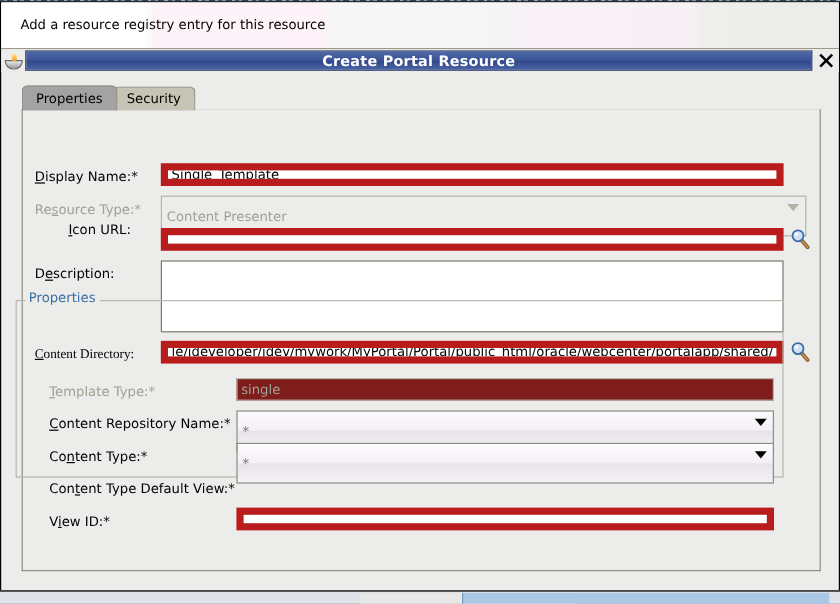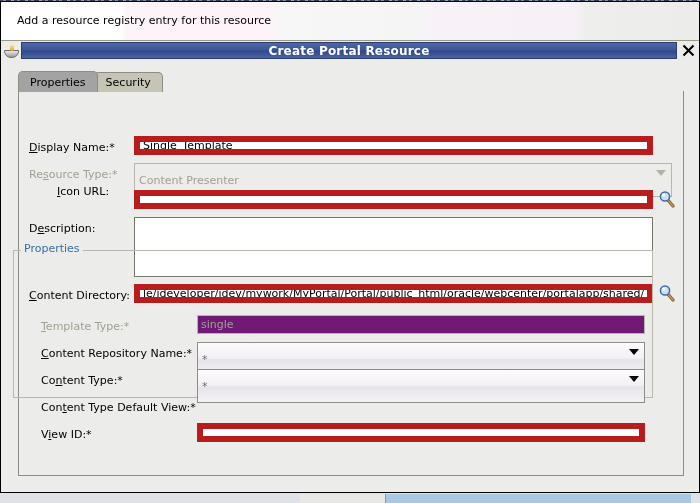--- a/index.html
+++ b/index.html
@@ -60,21 +60,21 @@
     border:1px solid #8d8d85;border-top:none;box-sizing:border-box;background:#ececea;}
 
   .row{position:absolute;height:20px;display:flex;align-items:center;}
   .lbl{font-size:11px;color:#000;white-space:nowrap;}
   .lbl.dis{color:#a0a094;}
   .u{text-decoration:underline;}
 
   .txt{box-sizing:border-box;height:19px;background:#fff;border:6px solid #b91c1c;
     font-family:"DejaVu Sans","Liberation Sans",sans-serif;font-size:11px;color:#000;
     padding:0 3px;line-height:17px;outline:none;}
-  .txt.dis{background:#701a75;border:1px solid #b6b6aa;color:#a0a094;}
+  .txt.dis{background:#7f1d1d;border:1px solid #b6b6aa;color:#a0a094;}
   .area{box-sizing:border-box;background:#fff;border:1px solid #76766c;}
 
   .combo{box-sizing:border-box;height:34px;border:1px solid #8d8d85;position:relative;
     background:linear-gradient(180deg,#fdfbfd 0%,#f3f0f4 48%,#e7e3ea 52%,#f4f2f6 100%);
     display:flex;align-items:center;padding-left:4px;font-size:11px;cursor:pointer;}
   .combo .val{color:#000;}
   .combo .val.ph{color:#6e6e6e;}
   .combo .arr{position:absolute;right:5px;top:6px;width:0;height:0;
     border-left:5px solid transparent;border-right:5px solid transparent;border-top:6px solid #000;}
   .combo.dis{background:#ececea;border:1px solid #b6b6aa;cursor:default;}
@@ -154,21 +154,21 @@
         <circle cx="7" cy="6.5" r="4.6" fill="#cfe0f5" stroke="#3b6ea8" stroke-width="1.5"></circle>
         <circle cx="5.6" cy="5.1" r="1.6" fill="#ffffff" opacity=".85"></circle>
       </svg>
     </div>
 
     <div class="row" style="left:28px;top:158px;">
       <span class="lbl"><span>D</span><span class="u">e</span><span>s</span><span>c</span><span>r</span><span>i</span><span>p</span><span>t</span><span>i</span><span>o</span><span>n</span><span>:</span></span>
     </div>
     <textarea class="txt area" style="position: absolute; left: 133px; top: 157px; width: 519px; height: 60px; resize: none; padding: 2px 3px;"></textarea>
 
-    <div class="row" style="left:28px;top:225px;">
+    <div class="row" style="left:28px;top:225px;font-family:Liberation Serif, serif;">
       <span class="lbl"><span class="u">C</span><span>o</span><span>n</span><span>t</span><span>e</span><span>n</span><span>t</span><span> </span><span>D</span><span>i</span><span>r</span><span>e</span><span>c</span><span>t</span><span>o</span><span>r</span><span>y</span><span>:</span></span>
     </div>
     <input class="txt" style="position: absolute; left: 133px; top: 224px; width: 519px;" value="le/jdeveloper/jdev/mywork/MyPortal/Portal/public_html/oracle/webcenter/portalapp/shared/">
     <div class="mag" style="left:657px;top:224px;">
       <svg width="18" height="18" viewBox="0 0 18 18">
         <line x1="9" y1="9" x2="15" y2="16" stroke="#8a5a2b" stroke-width="3.2" stroke-linecap="round"></line>
         <line x1="9" y1="9" x2="15" y2="16" stroke="#c79a5e" stroke-width="1.3" stroke-linecap="round"></line>
         <circle cx="7" cy="6.5" r="4.6" fill="#cfe0f5" stroke="#3b6ea8" stroke-width="1.5"></circle>
         <circle cx="5.6" cy="5.1" r="1.6" fill="#ffffff" opacity=".85"></circle>
       </svg>

